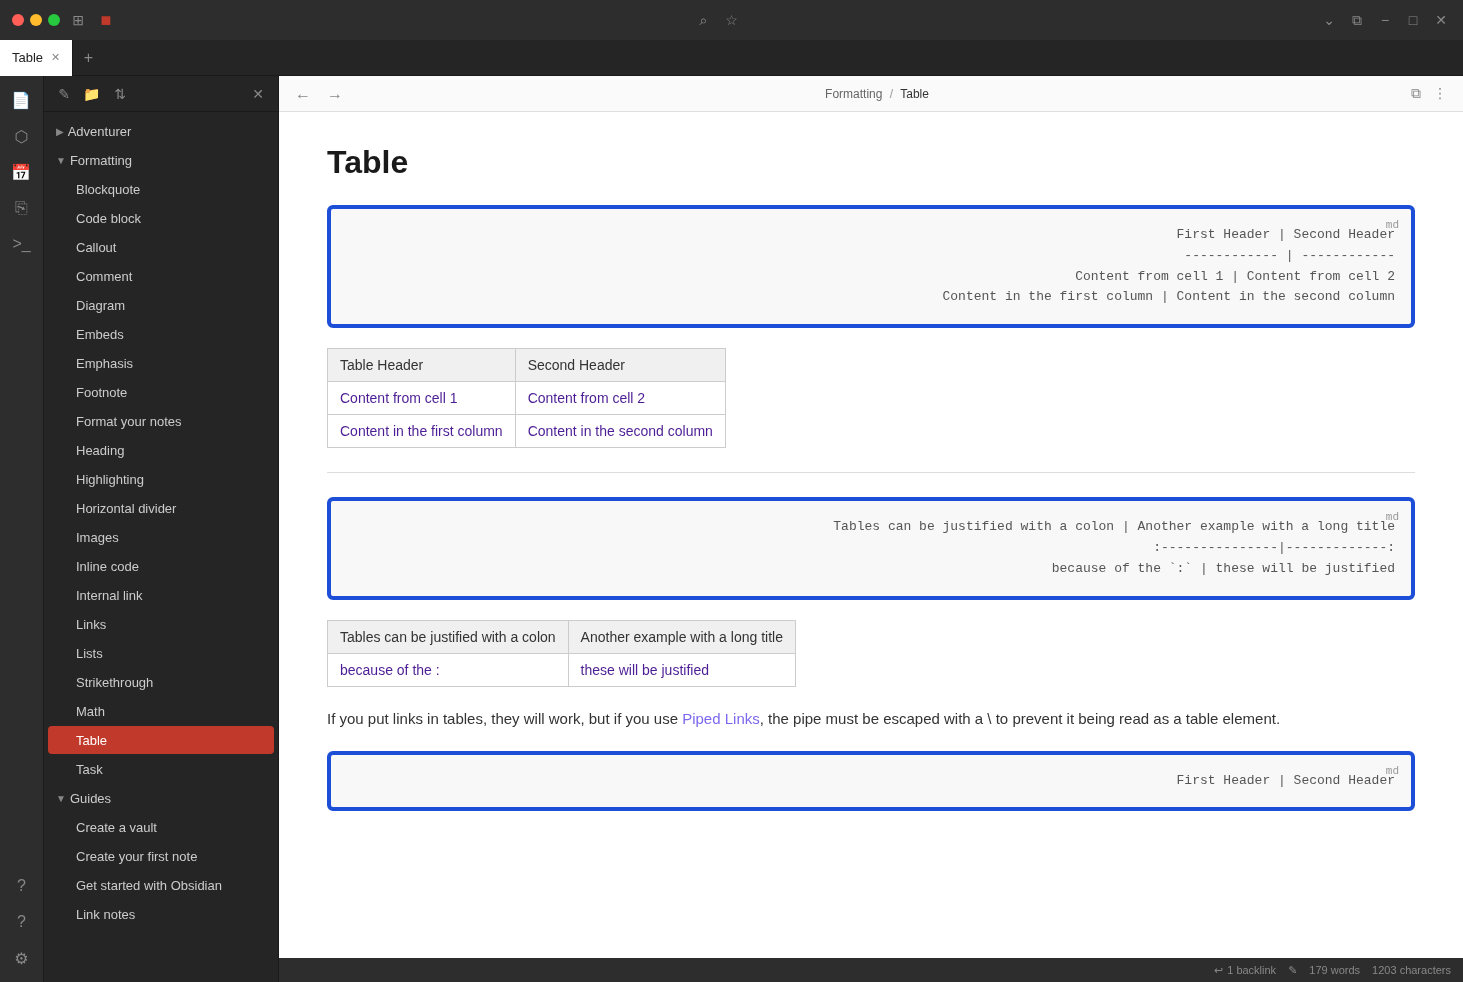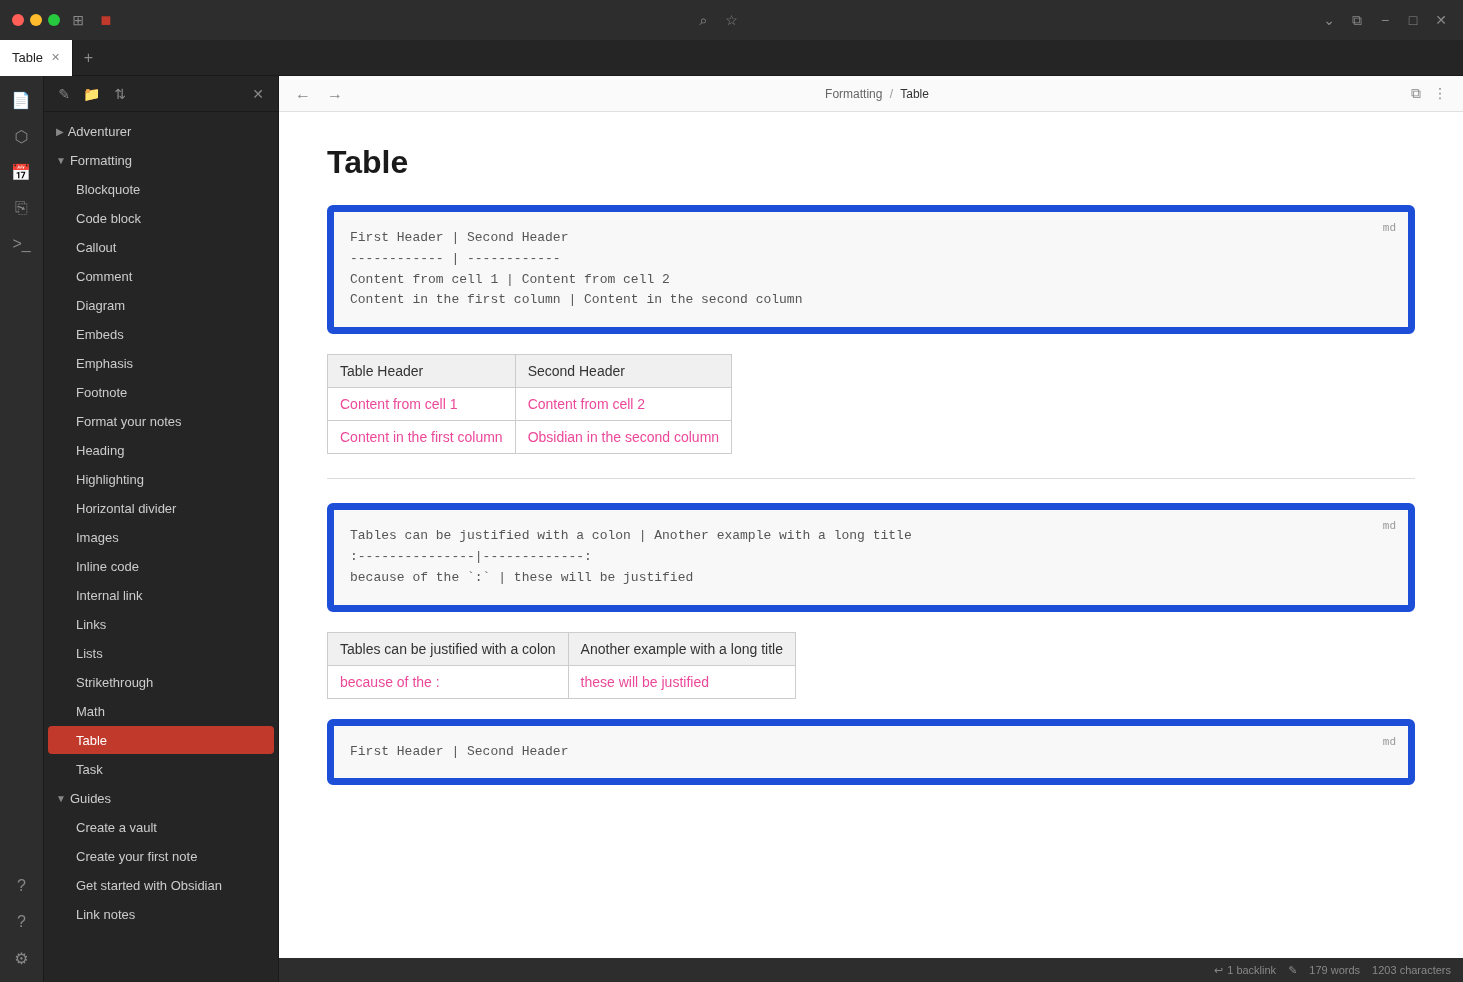--- a/index.html
+++ b/index.html
@@ -170,49 +170,50 @@
       margin-bottom: 24px;
     }
     .doc-para {
       font-size: 15px;
       line-height: 1.6;
       color: #333;
       margin-bottom: 20px;
     }
     .code-block {
       background: #f8f8f8;
-      border: 7px solid #1d4ed8;
+      border: 4px solid #1d4ed8;
       border-radius: 6px;
       padding: 16px;
       margin-bottom: 20px;
       font-family: 'Courier New', monospace;
       font-size: 13px;
       color: #555;
       line-height: 1.6;
       position: relative;
+      text-align: right;
     }
     .code-block .lang-badge {
       position: absolute;
       top: 8px;
       right: 12px;
       font-size: 11px;
       color: #999;
     }
     .table-block {
       margin-bottom: 20px;
       border-collapse: collapse;
       font-size: 14px;
     }
     .table-block th, .table-block td {
       border: 1px solid #ccc;
       padding: 8px 12px;
       text-align: left;
     }
     .table-block th { background: #f0f0f0; color: #333; font-weight: 500; }
-    .table-block td { background: #fff; color: #ec4899; }
+    .table-block td { background: #fff; color: #4c1d95; }
     .table-block td.right { text-align: left; }
     .divider { border: none; border-top: 1px solid #ddd; margin: 24px 0; }
     .link { color: #7b68ee; text-decoration: none; }
 
     
     .status-bar {
       height: 24px;
       background: #2d2d2d;
       display: flex;
       align-items: center;
@@ -409,21 +410,21 @@
             <th>Second Header</th>
           </tr>
         </thead>
         <tbody>
           <tr>
             <td>Content from cell 1</td>
             <td>Content from cell 2</td>
           </tr>
           <tr>
             <td>Content in the first column</td>
-            <td>Obsidian in the second column</td>
+            <td>Content in the second column</td>
           </tr>
         </tbody>
       </table>
 
       <hr class="divider">
 
       <div class="code-block">
         <span class="lang-badge">md</span>
         <div style="white-space: pre; font-family: 'Courier New', monospace; font-size: 13px; color: #555;">Tables can be justified with a colon | Another example with a long title
 :---------------|-------------:
@@ -438,20 +439,23 @@
           </tr>
         </thead>
         <tbody>
           <tr>
             <td>because of the  :</td>
             <td class="right">these will be justified</td>
           </tr>
         </tbody>
       </table>
 
+      <p class="doc-para">
+        <span>If you put links in tables, they will work, but if you use </span><a class="link">Piped Links</a><span>, the pipe must be escaped with a \ to prevent it being read as a table element.</span>
+      </p>
 
       <div class="code-block" style="min-height: 50px;">
         <span class="lang-badge">md</span>
         <div style="white-space: pre; font-family: 'Courier New', monospace; font-size: 13px; color: #555;">First Header | Second Header</div>
       </div>
     </div>
 
     <div class="status-bar">
       <div class="status-item">
         <span>↩</span>

